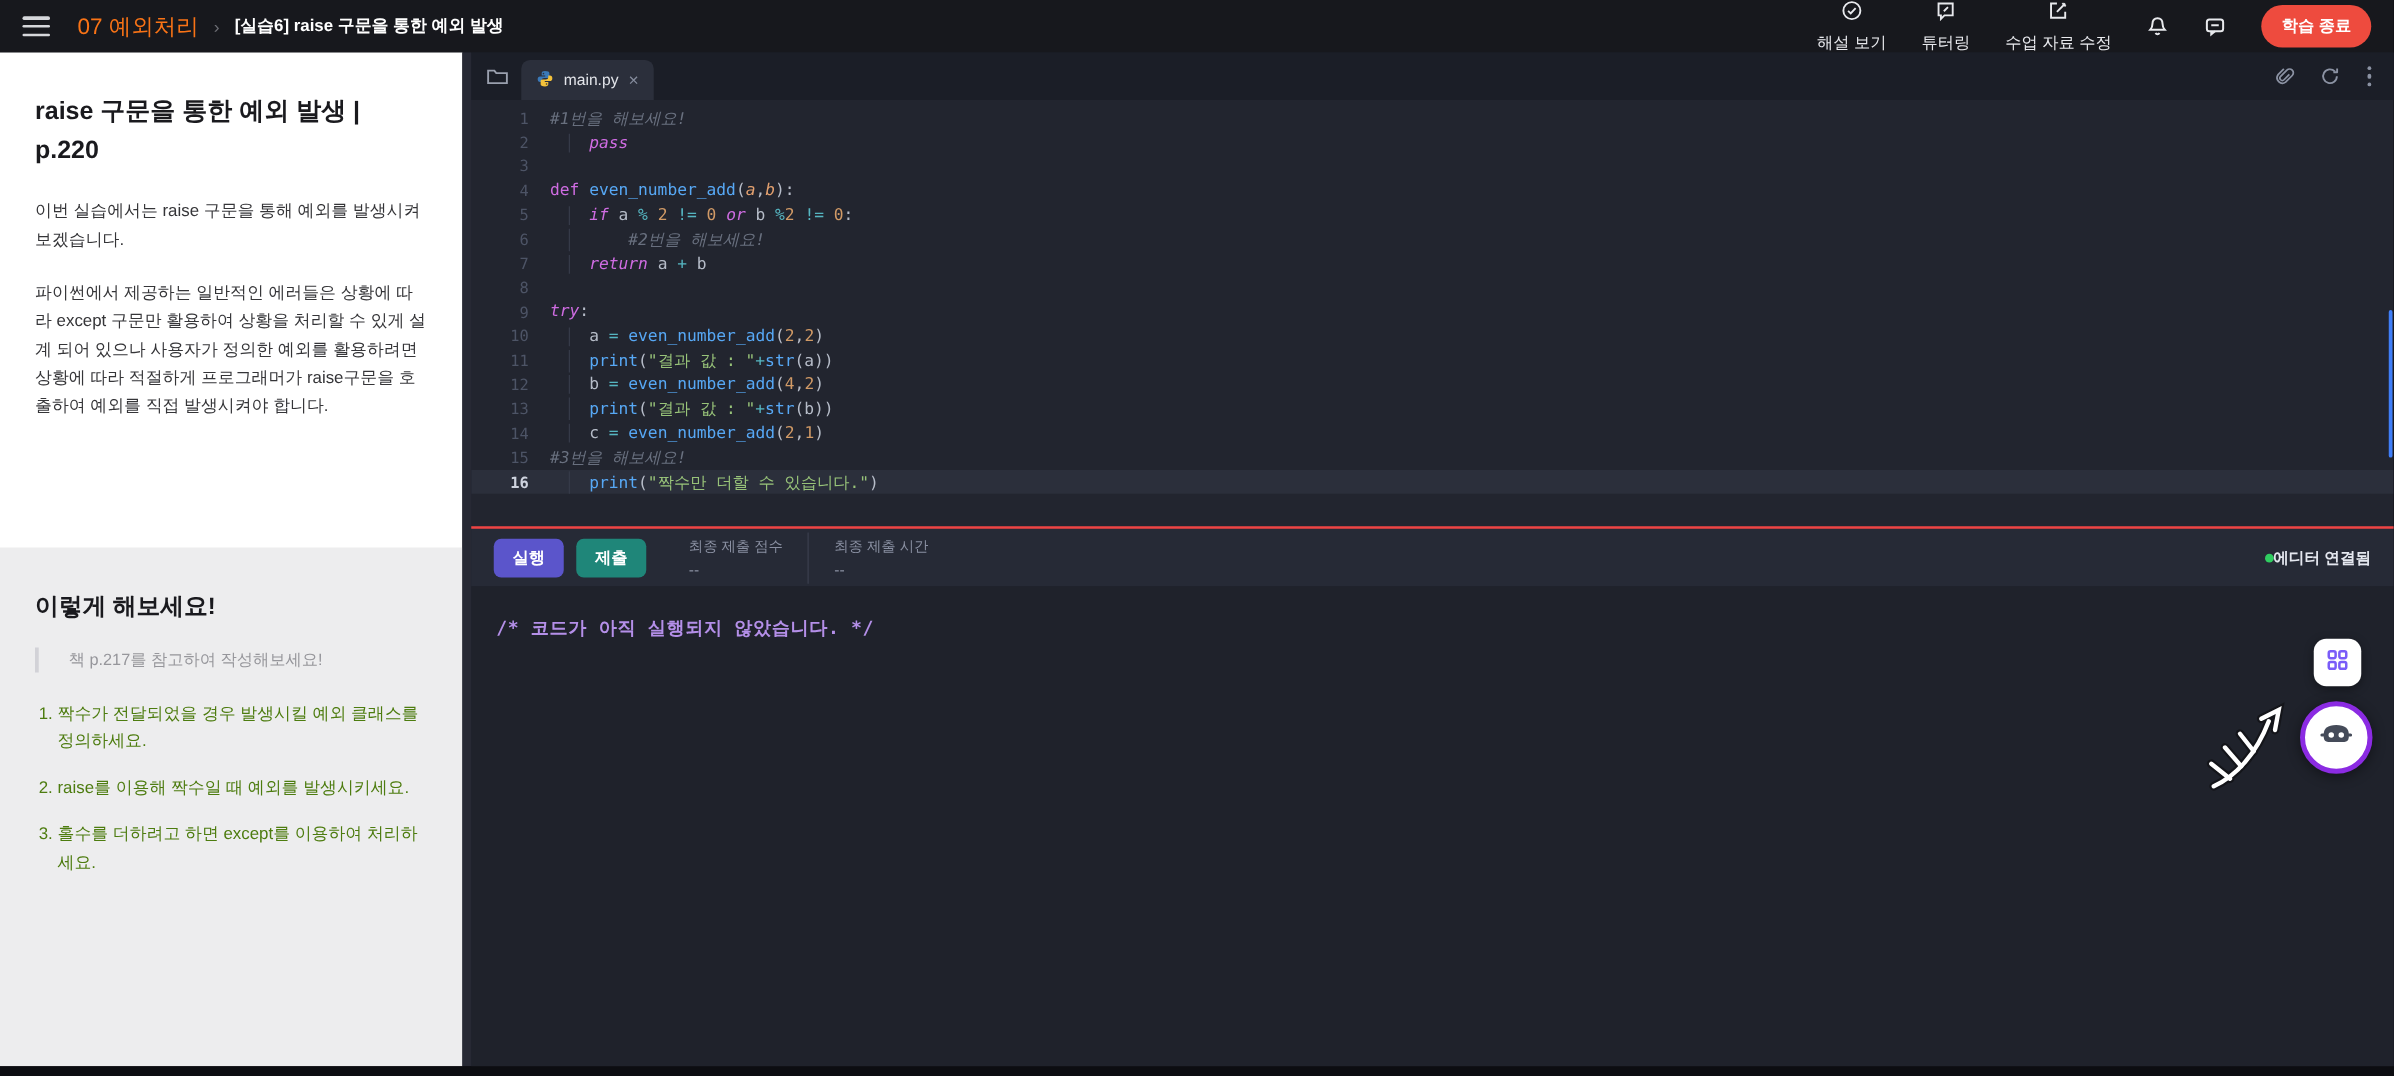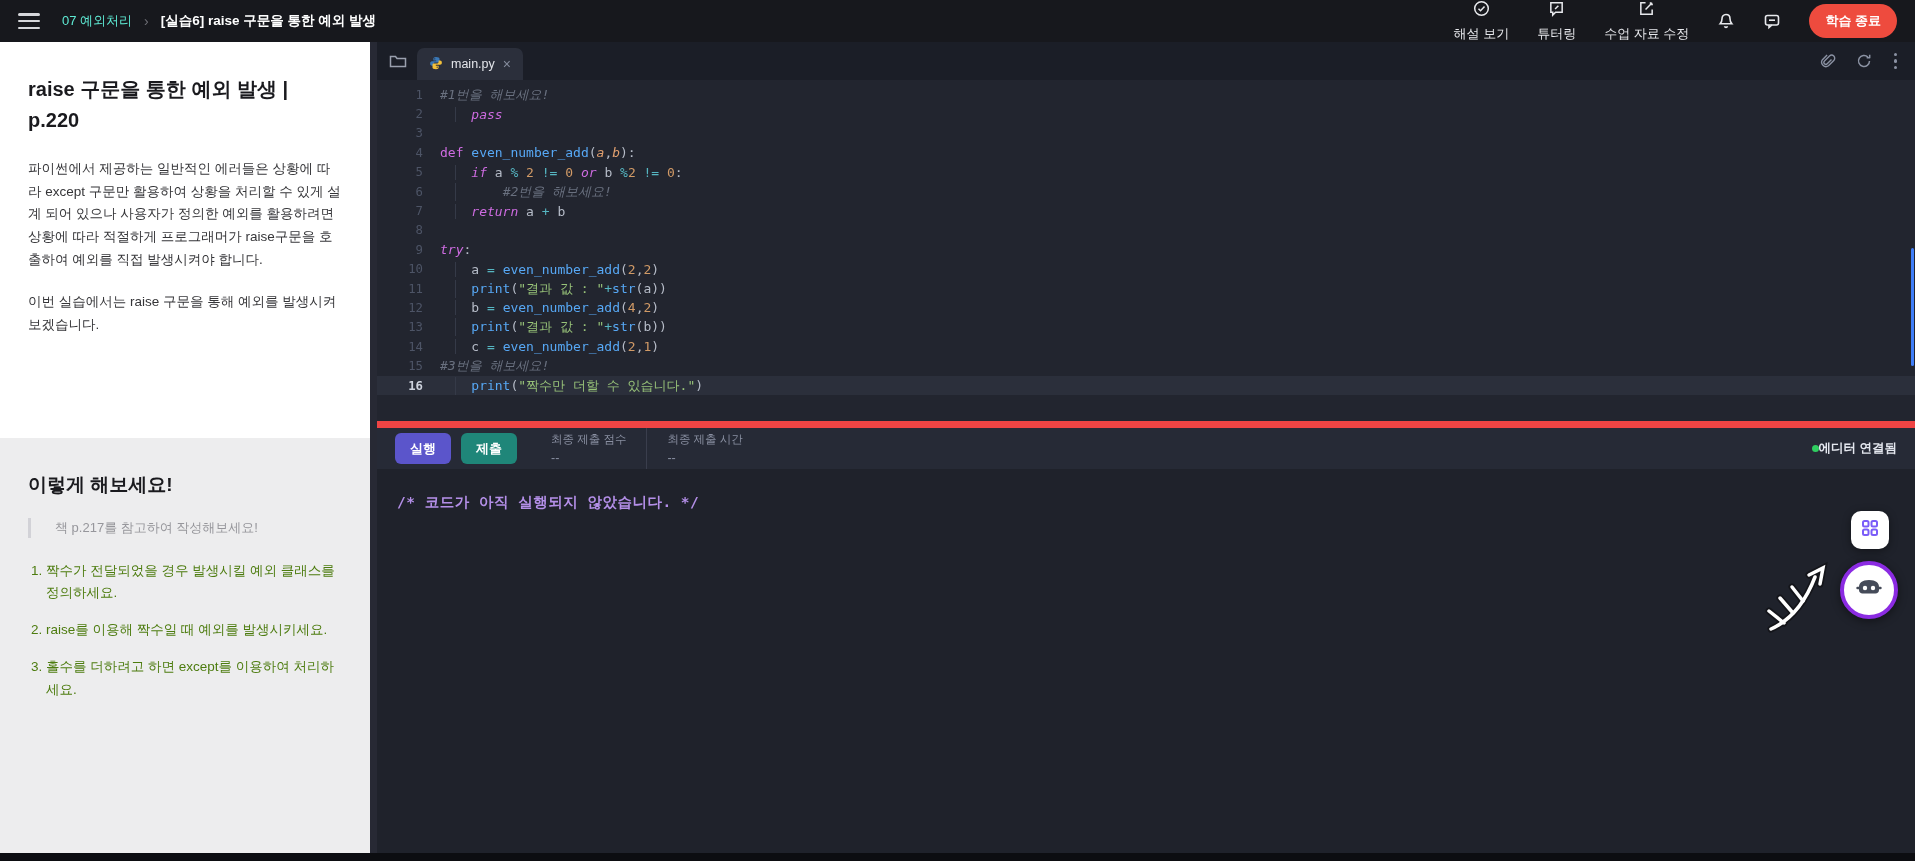--- a/index.html
+++ b/index.html
@@ -4,21 +4,21 @@
 <style>
   * { margin:0; padding:0; box-sizing:border-box; }
   html,body { width:1915px; height:861px; overflow:hidden; background:#0c0d11;
               font-family:"Liberation Sans", sans-serif; }
   .page { position:relative; width:1915px; height:861px; display:flex; flex-direction:column; }
 
   
   .topbar { height:42px; background:#17181d; display:flex; align-items:center; padding:0 18px; flex:0 0 42px; }
   .hamburger { width:22px; height:16px; display:flex; flex-direction:column; justify-content:space-between; cursor:pointer; margin-right:22px; }
   .hamburger span { display:block; height:2.5px; background:#d6d7db; border-radius:2px; }
-  .crumb-section { color:#5eead4; font-size:13px; }
+  .crumb-section { color:#f97316; font-size:18px; }
   .crumb-sep { color:#6e6f76; font-size:14px; margin:0 12px; }
   .crumb-page { color:#ffffff; font-size:13.5px; font-weight:700; }
   .top-right { margin-left:auto; display:flex; align-items:center; gap:28px; }
   .top-item { display:flex; align-items:center; gap:8px; color:#e8e9ed; font-size:13px; cursor:pointer;flex-direction:column; }
   .top-item svg { display:block; }
   .icon-btn { color:#e8e9ed; cursor:pointer; display:flex; }
   .end-btn { background:#ee4b3e; color:#fff; font-size:13px; font-weight:700; padding:8px 16px; border-radius:18px; border:none; cursor:pointer; }
 
   
   .main { flex:1; display:flex; min-height:0; }
@@ -63,21 +63,21 @@
   .tk-k2 { color:#cf6ce2; }
   .tk-f { color:#57a8f5; }
   .tk-p { color:#b6bcc8; }
   .tk-o { color:#56b6c2; }
   .tk-n { color:#d19a66; }
   .tk-s { color:#98c379; }
   .tk-a { color:#e2a06f; font-style:italic; }
   .vthumb { position:absolute; right:1px; top:168px; width:3px; height:118px; background:#3f7ef8; border-radius:2px; cursor:pointer; }
 
   
-  .runbar { flex:0 0 48px; background:#262a36; border-top:7px solid #ef4444; display:flex; align-items:center; padding:0 18px; }
+  .runbar { flex:0 0 48px; background:#262a36; border-top:2px solid #ef4444; display:flex; align-items:center; padding:0 18px; }
   .btn-run, .btn-submit { width:56px; height:31px; border:none; border-radius:6px; color:#fff; font-weight:700; font-size:13px;
                           cursor:pointer; font-family:inherit; }
   .btn-run { background:#5b55cb; margin-right:10px; }
   .btn-submit { background:#1f8679; margin-right:14px; }
   .stat { display:flex; flex-direction:column; justify-content:center; gap:4px; padding:4px 20px; }
   .stat + .stat { border-left:1px solid #3a3e4d; }
   .stat-label { font-size:11.5px; color:#8a90a2; }
   .stat-value { font-size:12.5px; color:#8a90a2; }
   .conn-status { margin-left:auto; display:flex; align-items:center; gap:0; color:#e4e7ef; font-size:12.5px; font-weight:700; }
   .conn-dot { width:7px; height:7px; border-radius:50%; background:#2fcd60; }
@@ -155,22 +155,22 @@
       </span>
       <button class="end-btn">학습 종료</button>
     </div>
   </div>
 
   <div class="main">
 
     <div class="sidebar">
       <div class="sidebar-top">
         <div class="sb-title">raise 구문을 통한 예외 발생 | p.220</div>
+        <p class="sb-para">이번 실습에서는 raise 구문을 통해 예외를 발생시켜 보겠습니다.</p>
         <p class="sb-para">파이썬에서 제공하는 일반적인 에러들은 상황에 따라 except 구문만 활용하여 상황을 처리할 수 있게 설계 되어 있으나 사용자가 정의한 예외를 활용하려면 상황에 따라 적절하게 프로그래머가 raise구문을 호출하여 예외를 직접 발생시켜야 합니다.</p>
-        <p class="sb-para">이번 실습에서는 raise 구문을 통해 예외를 발생시켜 보겠습니다.</p>
       </div>
       <div class="sidebar-bottom">
         <div class="try-title">이렇게 해보세요!</div>
         <div class="try-quote">책 p.217를 참고하여 작성해보세요!</div>
         <ol class="try-steps">
             <li>짝수가 전달되었을 경우 발생시킬 예외 클래스를 정의하세요.</li>
             <li>raise를 이용해 짝수일 때 예외를 발생시키세요.</li>
             <li>홀수를 더하려고 하면 except를 이용하여 처리하세요.</li>
           </ol>
       </div>

